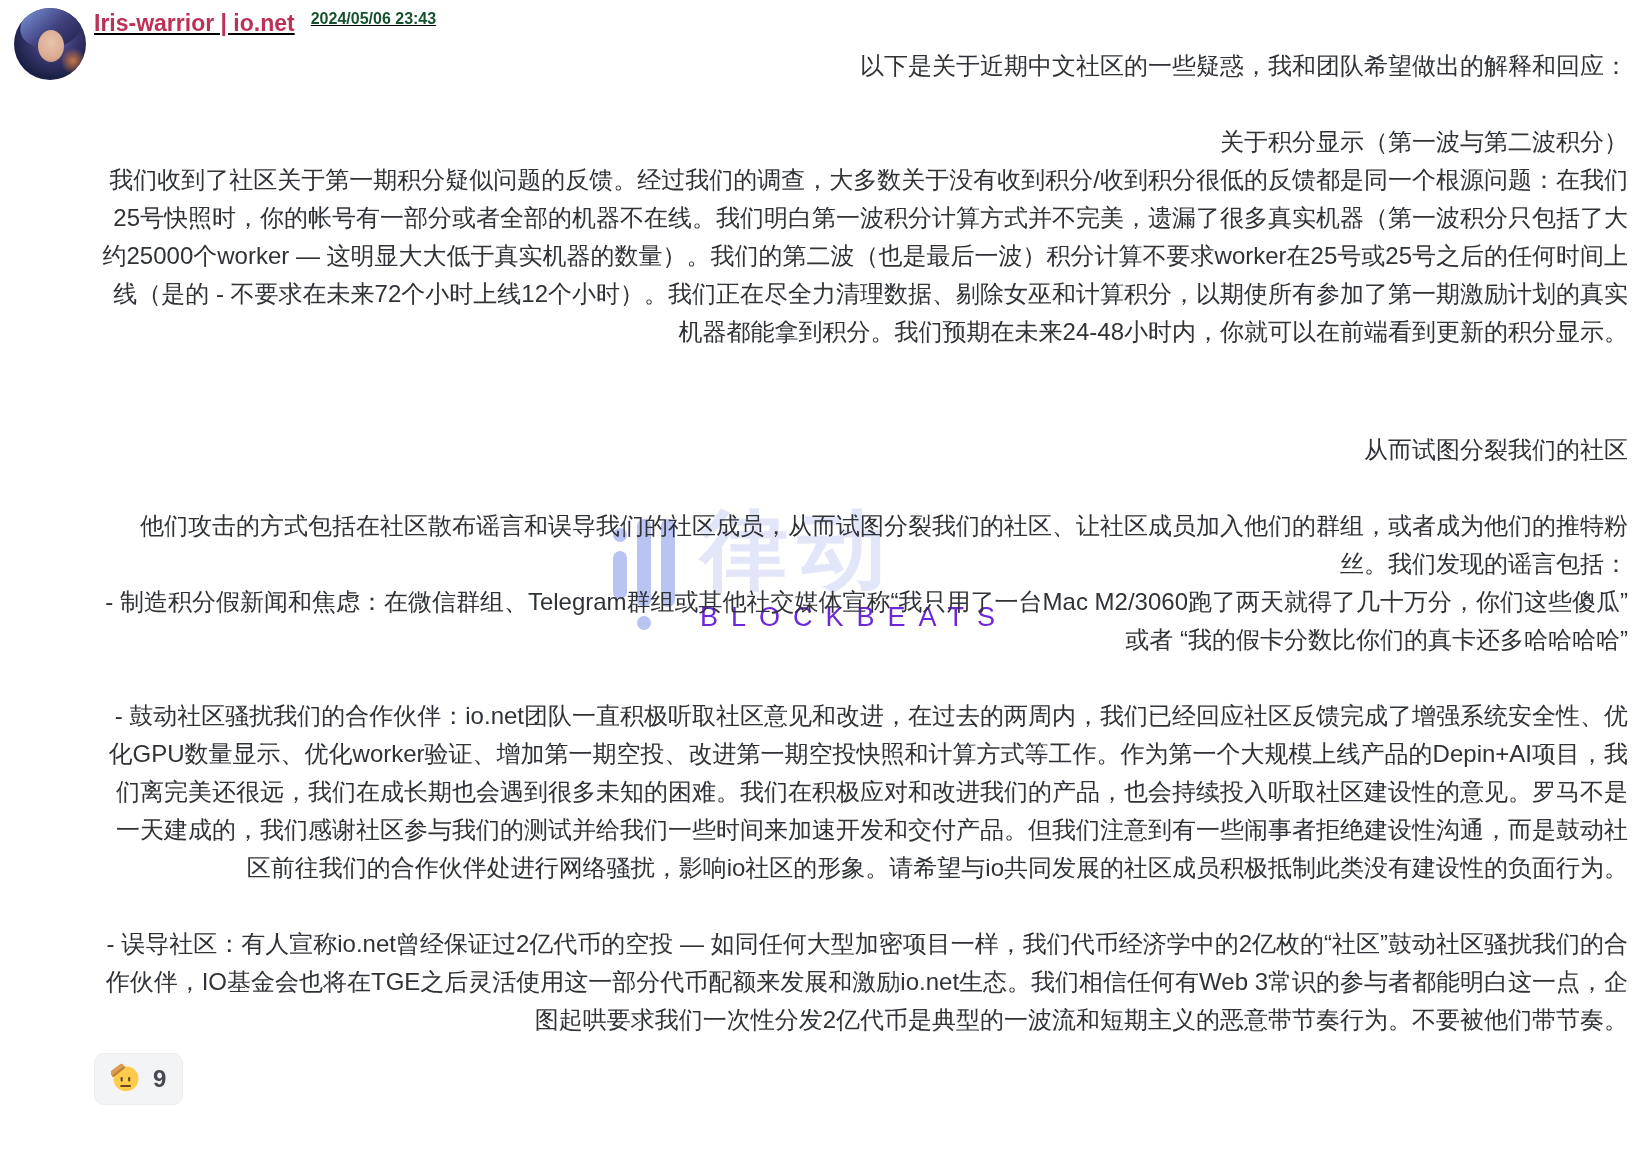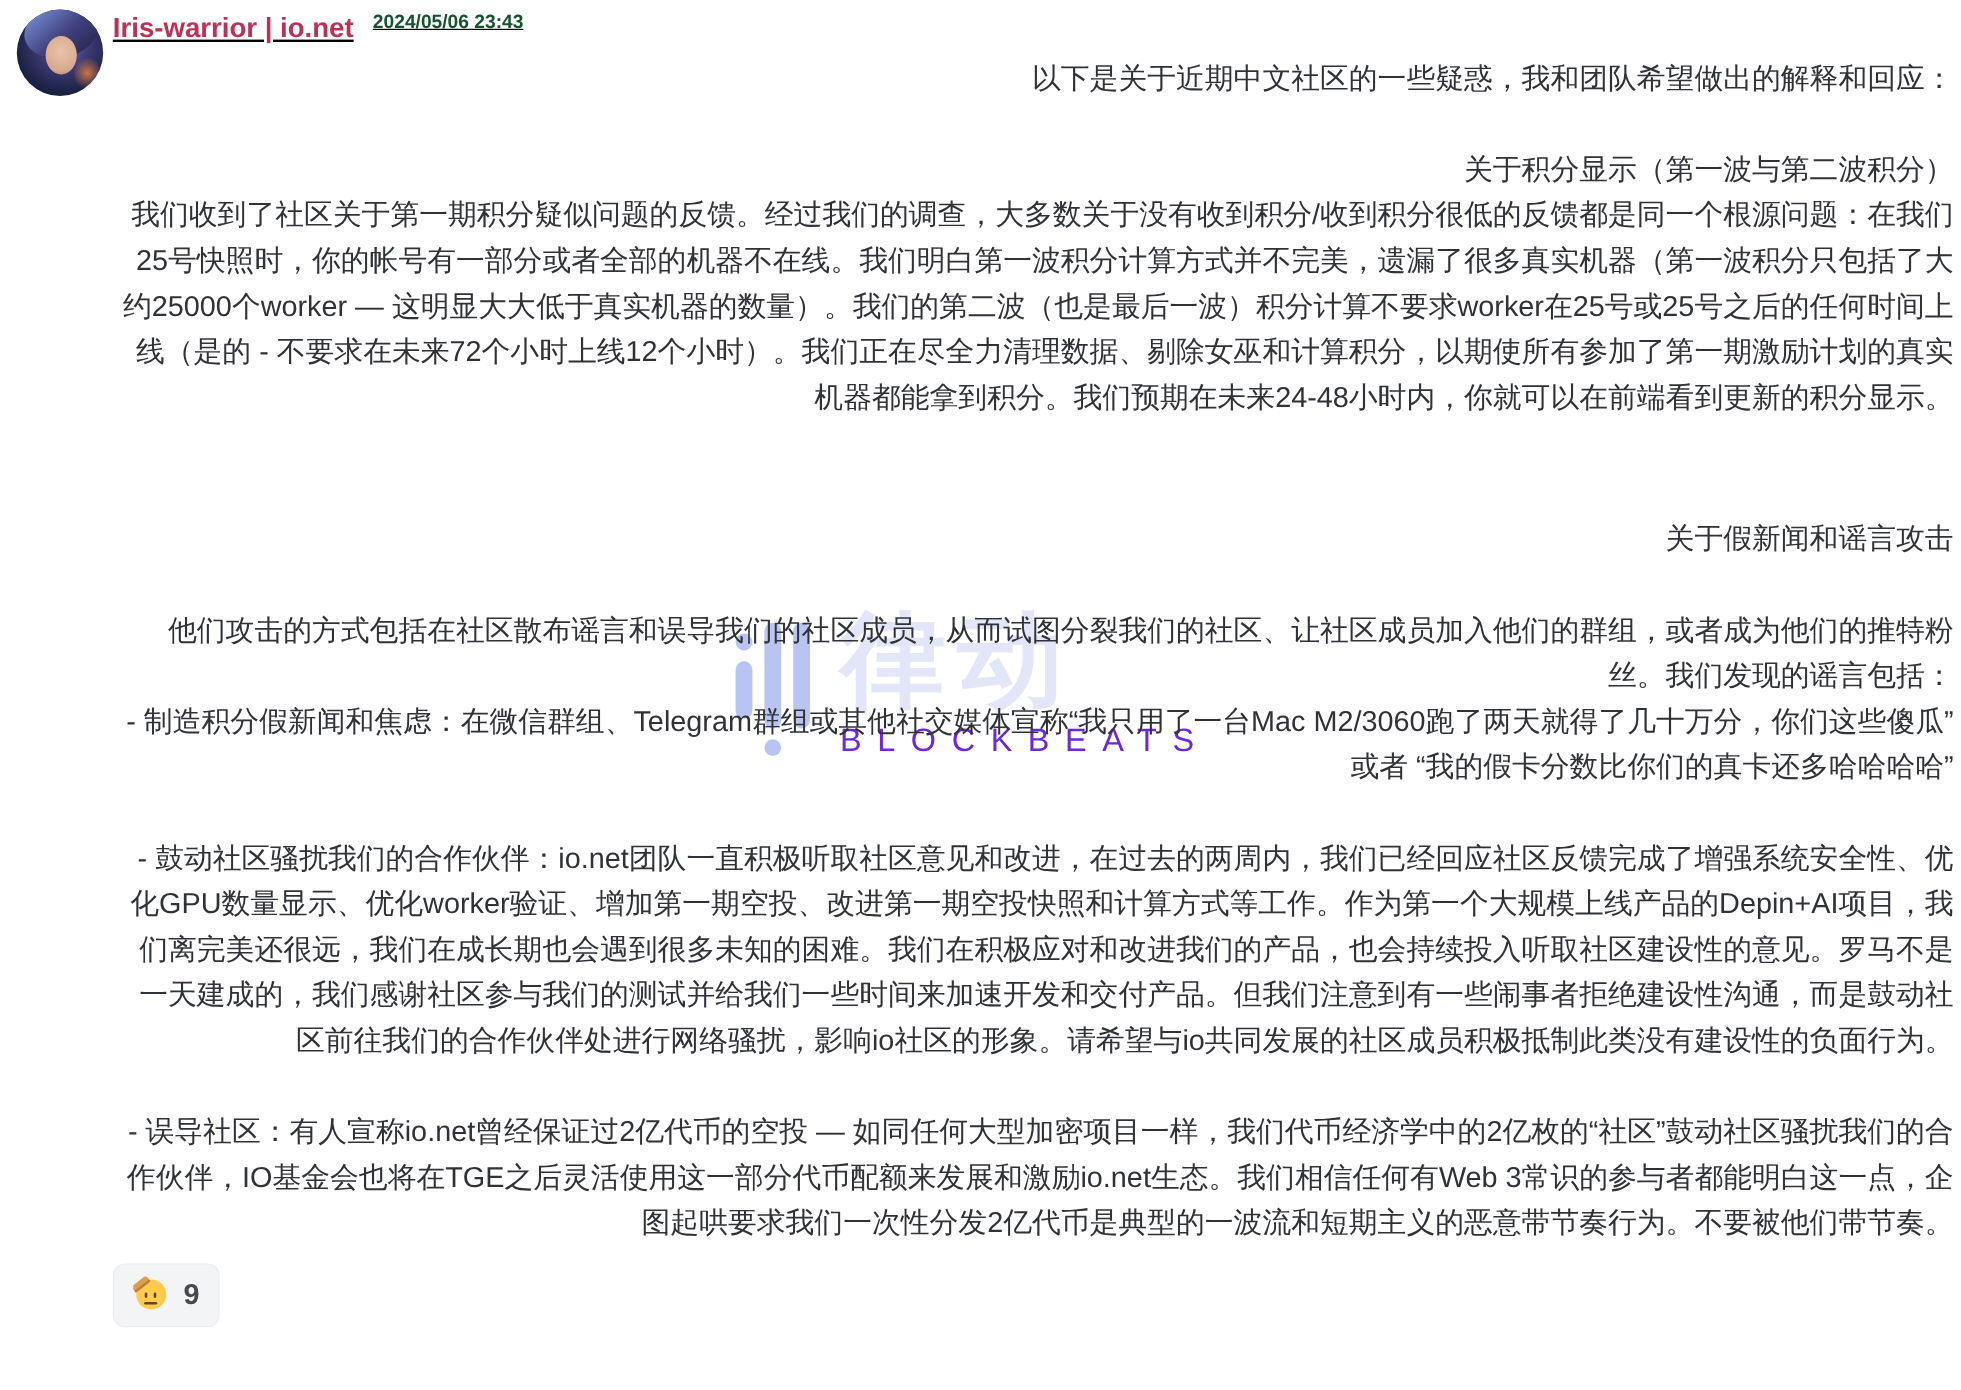--- a/index.html
+++ b/index.html
@@ -111,21 +111,21 @@
       <span class="username">Iris-warrior | io.net</span>
       <span class="timestamp">2024/05/06 23:43</span>
     </div>
 
     <div class="msg-body">
       <p>以下是关于近期中文社区的一些疑惑，我和团队希望做出的解释和回应：</p>
 
       <p class="gap1">关于积分显示（第一波与第二波积分）</p>
       <p>我们收到了社区关于第一期积分疑似问题的反馈。经过我们的调查，大多数关于没有收到积分/收到积分很低的反馈都是同一个根源问题：在我们25号快照时，你的帐号有一部分或者全部的机器不在线。我们明白第一波积分计算方式并不完美，遗漏了很多真实机器（第一波积分只包括了大约25000个worker — 这明显大大低于真实机器的数量）。我们的第二波（也是最后一波）积分计算不要求worker在25号或25号之后的任何时间上线（是的 - 不要求在未来72个小时上线12个小时）。我们正在尽全力清理数据、剔除女巫和计算积分，以期使所有参加了第一期激励计划的真实机器都能拿到积分。我们预期在未来24-48小时内，你就可以在前端看到更新的积分显示。</p>
 
-      <p class="gap2">关于假新闻和谣言攻击</p>
+      <p class="gap2">从而试图分裂我们的社区</p>
 
       <p class="gap1">他们攻击的方式包括在社区散布谣言和误导我们的社区成员，从而试图分裂我们的社区、让社区成员加入他们的群组，或者成为他们的推特粉丝。我们发现的谣言包括：</p>
       <p>- 制造积分假新闻和焦虑：在微信群组、Telegram群组或其他社交媒体宣称“我只用了一台Mac M2/3060跑了两天就得了几十万分，你们这些傻瓜” 或者 “我的假卡分数比你们的真卡还多哈哈哈哈”</p>
 
       <p class="gap1">- 鼓动社区骚扰我们的合作伙伴：io.net团队一直积极听取社区意见和改进，在过去的两周内，我们已经回应社区反馈完成了增强系统安全性、优化GPU数量显示、优化worker验证、增加第一期空投、改进第一期空投快照和计算方式等工作。作为第一个大规模上线产品的Depin+AI项目，我们离完美还很远，我们在成长期也会遇到很多未知的困难。我们在积极应对和改进我们的产品，也会持续投入听取社区建设性的意见。罗马不是一天建成的，我们感谢社区参与我们的测试并给我们一些时间来加速开发和交付产品。但我们注意到有一些闹事者拒绝建设性沟通，而是鼓动社区前往我们的合作伙伴处进行网络骚扰，影响io社区的形象。请希望与io共同发展的社区成员积极抵制此类没有建设性的负面行为。</p>
 
       <p class="gap1">- 误导社区：有人宣称io.net曾经保证过2亿代币的空投 — 如同任何大型加密项目一样，我们代币经济学中的2亿枚的“社区”鼓动社区骚扰我们的合作伙伴，IO基金会也将在TGE之后灵活使用这一部分代币配额来发展和激励io.net生态。我们相信任何有Web 3常识的参与者都能明白这一点，企图起哄要求我们一次性分发2亿代币是典型的一波流和短期主义的恶意带节奏行为。不要被他们带节奏。</p>
     </div>
 
     <div class="reaction-row">

